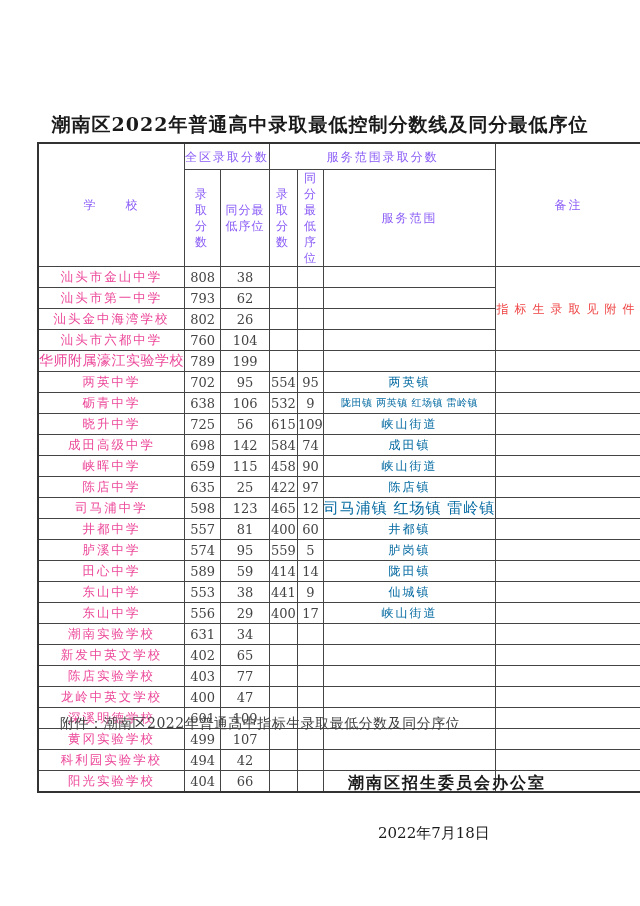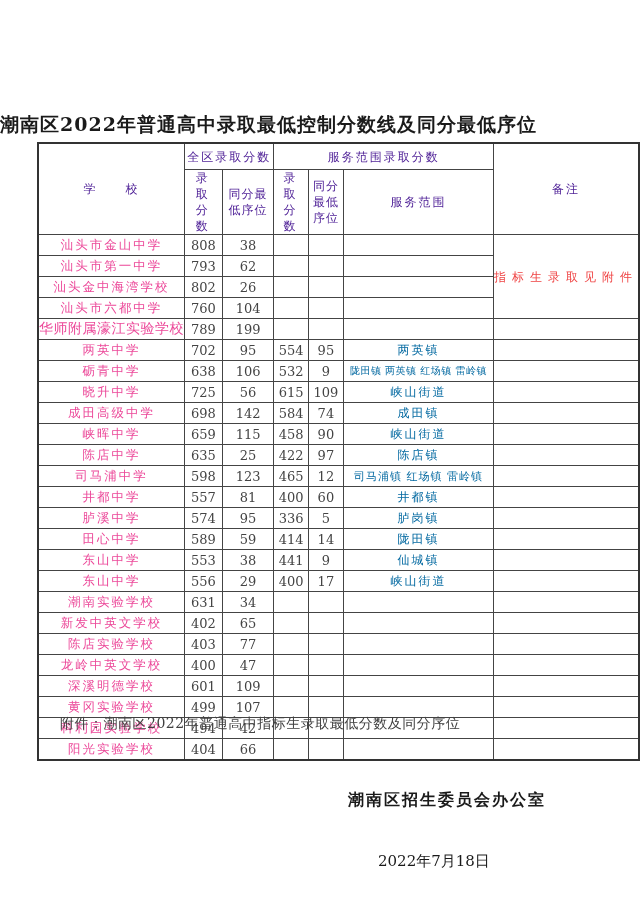--- a/index.html
+++ b/index.html
@@ -1,49 +1,49 @@
 <!DOCTYPE html>
 <html><head>
 <meta charset="utf-8">
 <style>
   html, body { margin:0; padding:0; }
   body {
     width:640px; height:906px; background:#ffffff; position:relative; overflow:hidden;
     font-family: "DejaVu Serif", "Liberation Serif", serif; color:#333;
   }
   .title {
-    position:absolute; left:0; top:112px; width:640px; 
+    position:absolute; left:0; top:112px; width:640px; text-align:center;
     font-size:19px; font-weight:bold; color:#1a1a1a; letter-spacing:1px;
   }
   table.grid {
     position:absolute; left:37px; top:142px;
     border-collapse:collapse; table-layout:fixed;
     border:2px solid #333;
   }
   table.grid td, table.grid th {
     border:1px solid #444; padding:0; text-align:center; vertical-align:middle;
     font-weight:normal; overflow:hidden; white-space:nowrap;
   }
-  th { color:#4c1d95; font-size:12px; line-height:16px; letter-spacing:2px; }
+  th { color:#8b5cf6; font-size:12px; line-height:16px; letter-spacing:2px; }
   th.h1 { height:25px; }
   th.h2 { height:43px; }
   td { height:20px; font-size:13px; color:#444; }
   td.school { font-size:12.5px; letter-spacing:2px; color:#ec4899; }
   td.school.small { font-size:14px; letter-spacing:0.5px; }
   td.range { font-size:12px; letter-spacing:2px; color:#0369a1; }
   td.range.small { font-size:10px; letter-spacing:0.5px; }
   td.remark { font-size:12px; color:#ef4444; line-height:20px; white-space:normal; letter-spacing:6px; padding-left:4px; }
   .attachment {
     position:absolute; left:60px; top:715px; font-size:14px; color:#404040; letter-spacing:0.5px;
   }
   .office {
-    position:absolute; left:348px; top:773px; font-size:16px; font-weight:bold; color:#1a1a1a; letter-spacing:2px;margin-top:17px;
+    position:absolute; left:348px; top:773px; font-size:16px; font-weight:bold; color:#1a1a1a; letter-spacing:2px;
   }
   .date {
-    position:absolute; left:378px; top:852px; font-size:15px; color:#1a1a1a;
+    position:absolute; left:378px; top:824px; font-size:15px; color:#1a1a1a;
   }
 </style>
 </head>
 <body>
 
 <div class="title">潮南区2022年普通高中录取最低控制分数线及同分最低序位</div>
 
 <table class="grid">
   <colgroup>
     <col style="width:136px">
@@ -165,37 +165,37 @@
       <td>97</td>
       <td class="range">陈店镇</td>
       <td></td>
     </tr>
     <tr>
       <td class="school">司马浦中学</td>
       <td>598</td>
       <td>123</td>
       <td>465</td>
       <td>12</td>
-      <td class="range" style="font-size:11px;letter-spacing:1px">司马浦镇 红场镇 雷岭镇</td>
+      <td class="range" style="font-size:15px;letter-spacing:1px">司马浦镇 红场镇 雷岭镇</td>
       <td></td>
     </tr>
     <tr>
       <td class="school">井都中学</td>
       <td>557</td>
       <td>81</td>
       <td>400</td>
       <td>60</td>
       <td class="range">井都镇</td>
       <td></td>
     </tr>
     <tr>
       <td class="school">胪溪中学</td>
       <td>574</td>
       <td>95</td>
-      <td>336</td>
+      <td>559</td>
       <td>5</td>
       <td class="range">胪岗镇</td>
       <td></td>
     </tr>
     <tr>
       <td class="school">田心中学</td>
       <td>589</td>
       <td>59</td>
       <td>414</td>
       <td>14</td>

